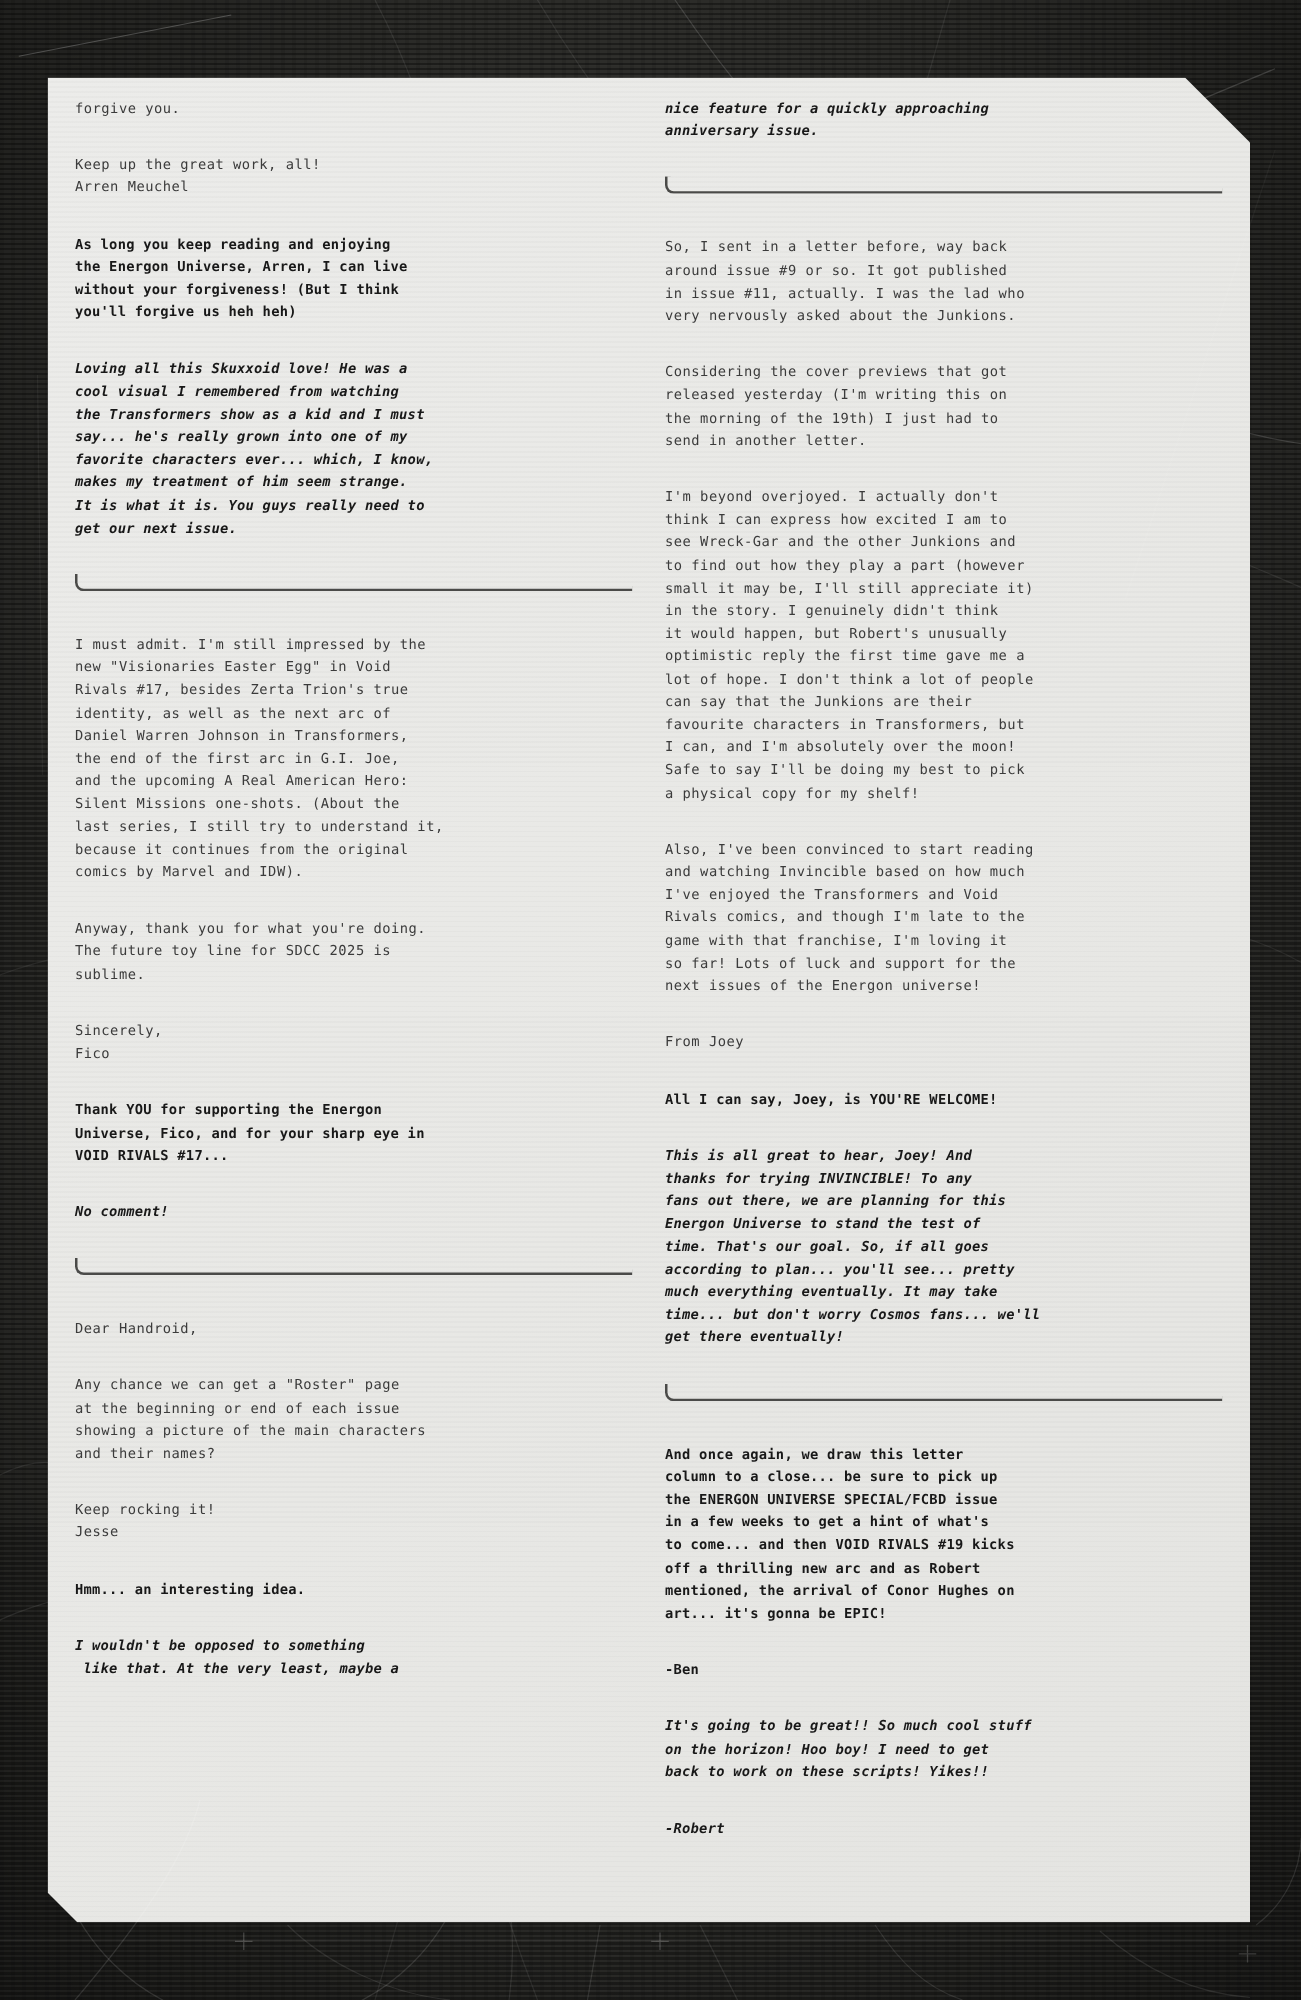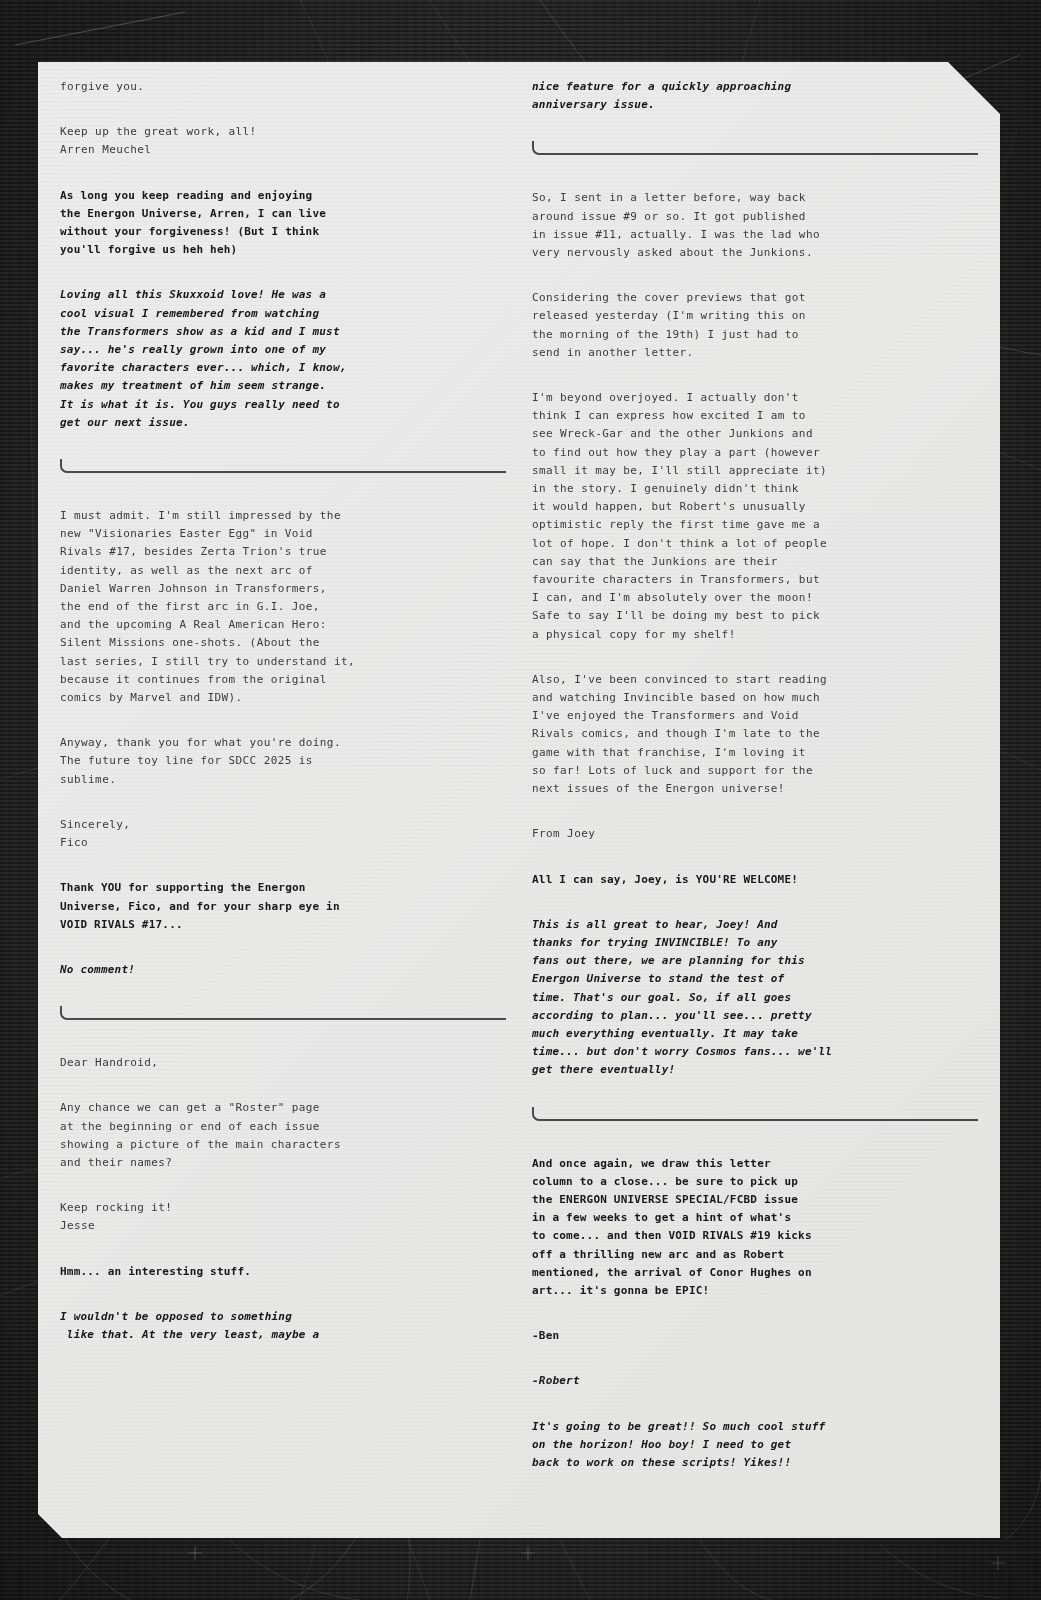--- a/index.html
+++ b/index.html
@@ -172,21 +172,21 @@
 VOID RIVALS #17...</p>
         <p class="block bold-italic">No comment!</p>
         <div class="divider"></div>
         <p class="block normal">Dear Handroid,</p>
         <p class="block normal">Any chance we can get a "Roster" page
 at the beginning or end of each issue
 showing a picture of the main characters
 and their names?</p>
         <p class="block normal">Keep rocking it!
 Jesse</p>
-        <p class="block bold">Hmm... an interesting stuff.</p>
+        <p class="block bold">Hmm... an interesting idea.</p>
         <p class="block bold-italic">I wouldn't be opposed to something
  like that. At the very least, maybe a</p>
       </div>
     <div class="col">
         <p class="block bold-italic">nice feature for a quickly approaching
 anniversary issue.</p>
         <div class="divider"></div>
         <p class="block normal">So, I sent in a letter before, way back
 around issue #9 or so. It got published
 in issue #11, actually. I was the lad who
@@ -230,24 +230,24 @@
         <div class="divider"></div>
         <p class="block bold">And once again, we draw this letter
 column to a close... be sure to pick up
 the ENERGON UNIVERSE SPECIAL/FCBD issue
 in a few weeks to get a hint of what's
 to come... and then VOID RIVALS #19 kicks
 off a thrilling new arc and as Robert
 mentioned, the arrival of Conor Hughes on
 art... it's gonna be EPIC!</p>
         <p class="block bold">-Ben</p>
-        <p class="block bold-italic">-Robert</p>
         <p class="block bold-italic">It's going to be great!! So much cool stuff
 on the horizon! Hoo boy! I need to get
 back to work on these scripts! Yikes!!</p>
+        <p class="block bold-italic">-Robert</p>
       </div>
   </div>
 </div>
 
 <svg class="decor over" width="1041" height="1600" viewBox="0 0 1041 1600">
   <g fill="none" stroke="#ffffff" stroke-width="1">
     <path d="M60,1600 C120,1530 150,1480 160,1440" stroke-opacity="0.15"></path>
     <path d="M230,1540 C260,1570 310,1595 360,1600" stroke-opacity="0.12"></path>
     <path d="M480,1540 L470,1600" stroke-opacity="0.14"></path>
     <path d="M560,1540 L590,1600" stroke-opacity="0.12"></path>

